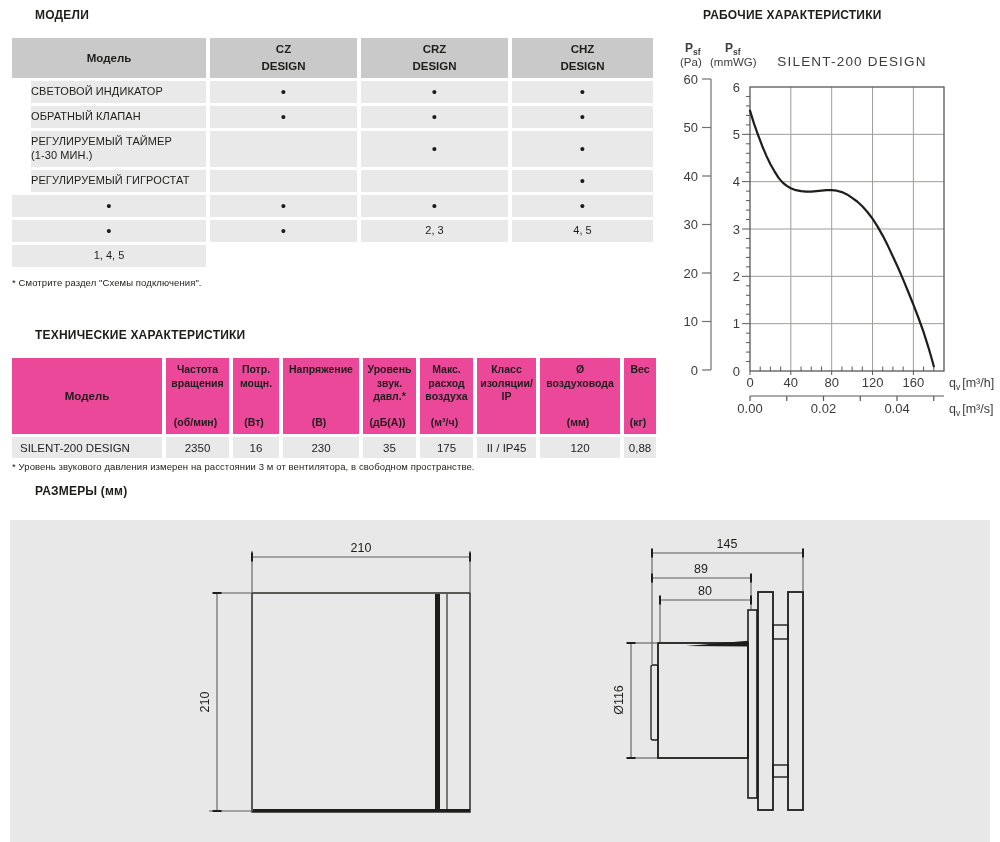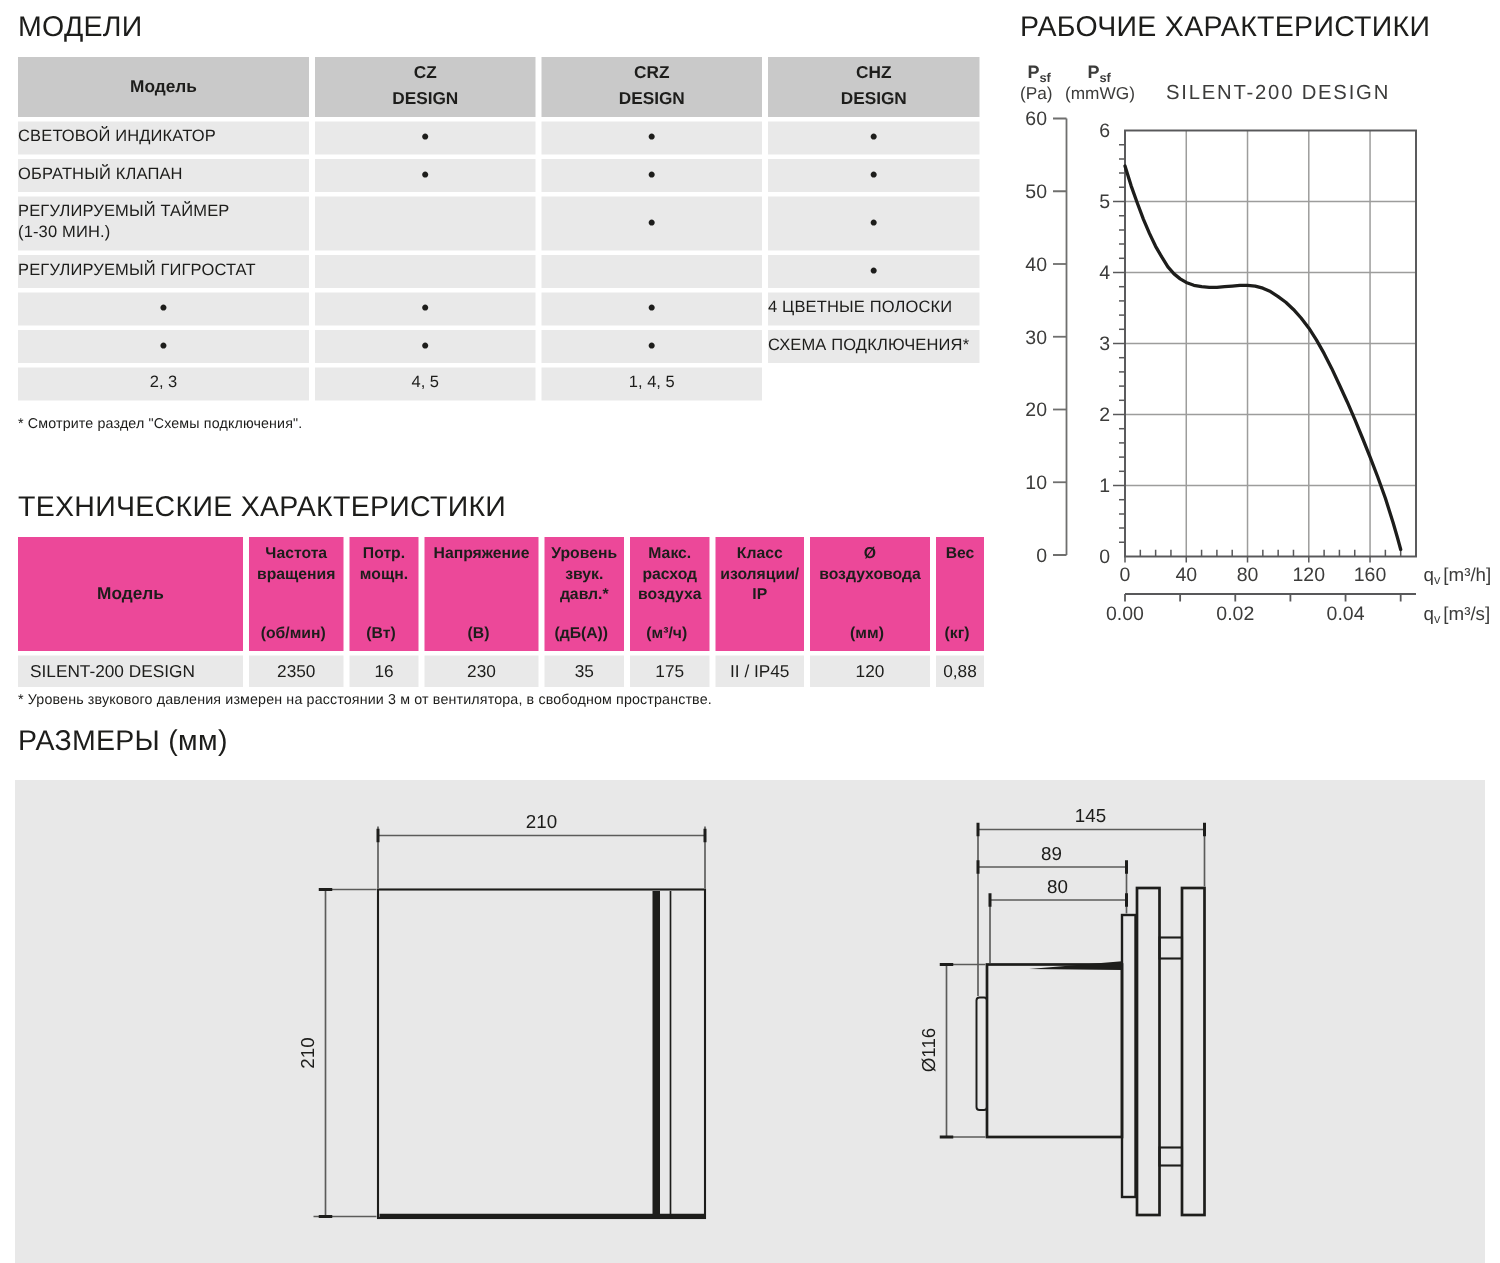--- a/index.html
+++ b/index.html
@@ -1,30 +1,30 @@
 <!DOCTYPE html>
 <html><head>
 <meta charset="utf-8">
 <style>
   html,body{margin:0;padding:0;}
   body{
     width:1000px;height:842px;position:relative;background:#ffffff;
     font-family:"Liberation Sans","DejaVu Sans",sans-serif;color:#1d1d1b;
     overflow:hidden;
   }
-  .heading{position:absolute;font-size:19px;font-weight:normal;letter-spacing:.2px;white-space:nowrap;}
+  .heading{position:absolute;font-size:12px;font-weight:bold;letter-spacing:.2px;white-space:nowrap;margin-left:23px;}
   
   #models-table{position:absolute;left:12px;top:38px;display:grid;
     grid-template-columns:194px 147px 147px 141px;
     grid-template-rows:40px 22px 22px 36px 22px 22px 22px 22px;
     gap:3px 4px;}
   .mh{background:#c9c9c9;display:flex;align-items:center;justify-content:center;
     font-weight:bold;font-size:11.5px;text-align:center;white-space:pre-line;line-height:1.45;}
   .mc{background:#e9e9e9;font-size:11px;display:flex;align-items:center;line-height:1.25;}
-  .mc.label{padding-left:0;white-space:pre-line;letter-spacing:.1px;}
+  .mc.label{padding-left:0;white-space:pre-line;letter-spacing:.1px;margin-left:19px;}
   .mc.val{justify-content:center;font-size:11px;}
   .mc.val.dot{font-size:15px;}
   .footnote{position:absolute;font-size:9.5px;letter-spacing:.1px;white-space:nowrap;}
   
   #tech-table{position:absolute;left:12px;top:358px;display:grid;
     grid-template-columns:150px 63px 46px 76px 53px 53px 59px 80px 32px;
     grid-template-rows:76px 21px;gap:3px 4px;}
   .th{background:#ec4899;font-weight:bold;font-size:10.5px;display:flex;flex-direction:column;
     text-align:center;padding:5px 2px 4px 2px;line-height:1.3;box-sizing:border-box;}
   .th .nm{flex:1;}
@@ -72,25 +72,23 @@
     <div class="mc val"></div>
     <div class="mc val dot">•</div>
     <div class="mc val dot">•</div>
     <div class="mc label">РЕГУЛИРУЕМЫЙ ГИГРОСТАТ</div>
     <div class="mc val"></div>
     <div class="mc val"></div>
     <div class="mc val dot">•</div>
     <div class="mc val dot">•</div>
     <div class="mc val dot">•</div>
     <div class="mc val dot">•</div>
-    <div class="mc label">4 ЦВЕТНЫЕ ПОЛОСКИ</div>
-    <div class="mc val dot">•</div>
-    <div class="mc val dot">•</div>
-    <div class="mc val dot">•</div>
-    <div class="mc label">СХЕМА ПОДКЛЮЧЕНИЯ*</div>
+    <div class="mc val dot">•</div>
+    <div class="mc val dot">•</div>
+    <div class="mc val dot">•</div>
     <div class="mc val">2, 3</div>
     <div class="mc val">4, 5</div>
     <div class="mc val">1, 4, 5</div>
   </div>
 <div class="footnote" style="left:12px;top:277px;">* Смотрите раздел "Схемы подключения".</div>
 
 <div id="tech-table">
     <div class="th model">
       <div class="nm">Модель</div>
     </div>

